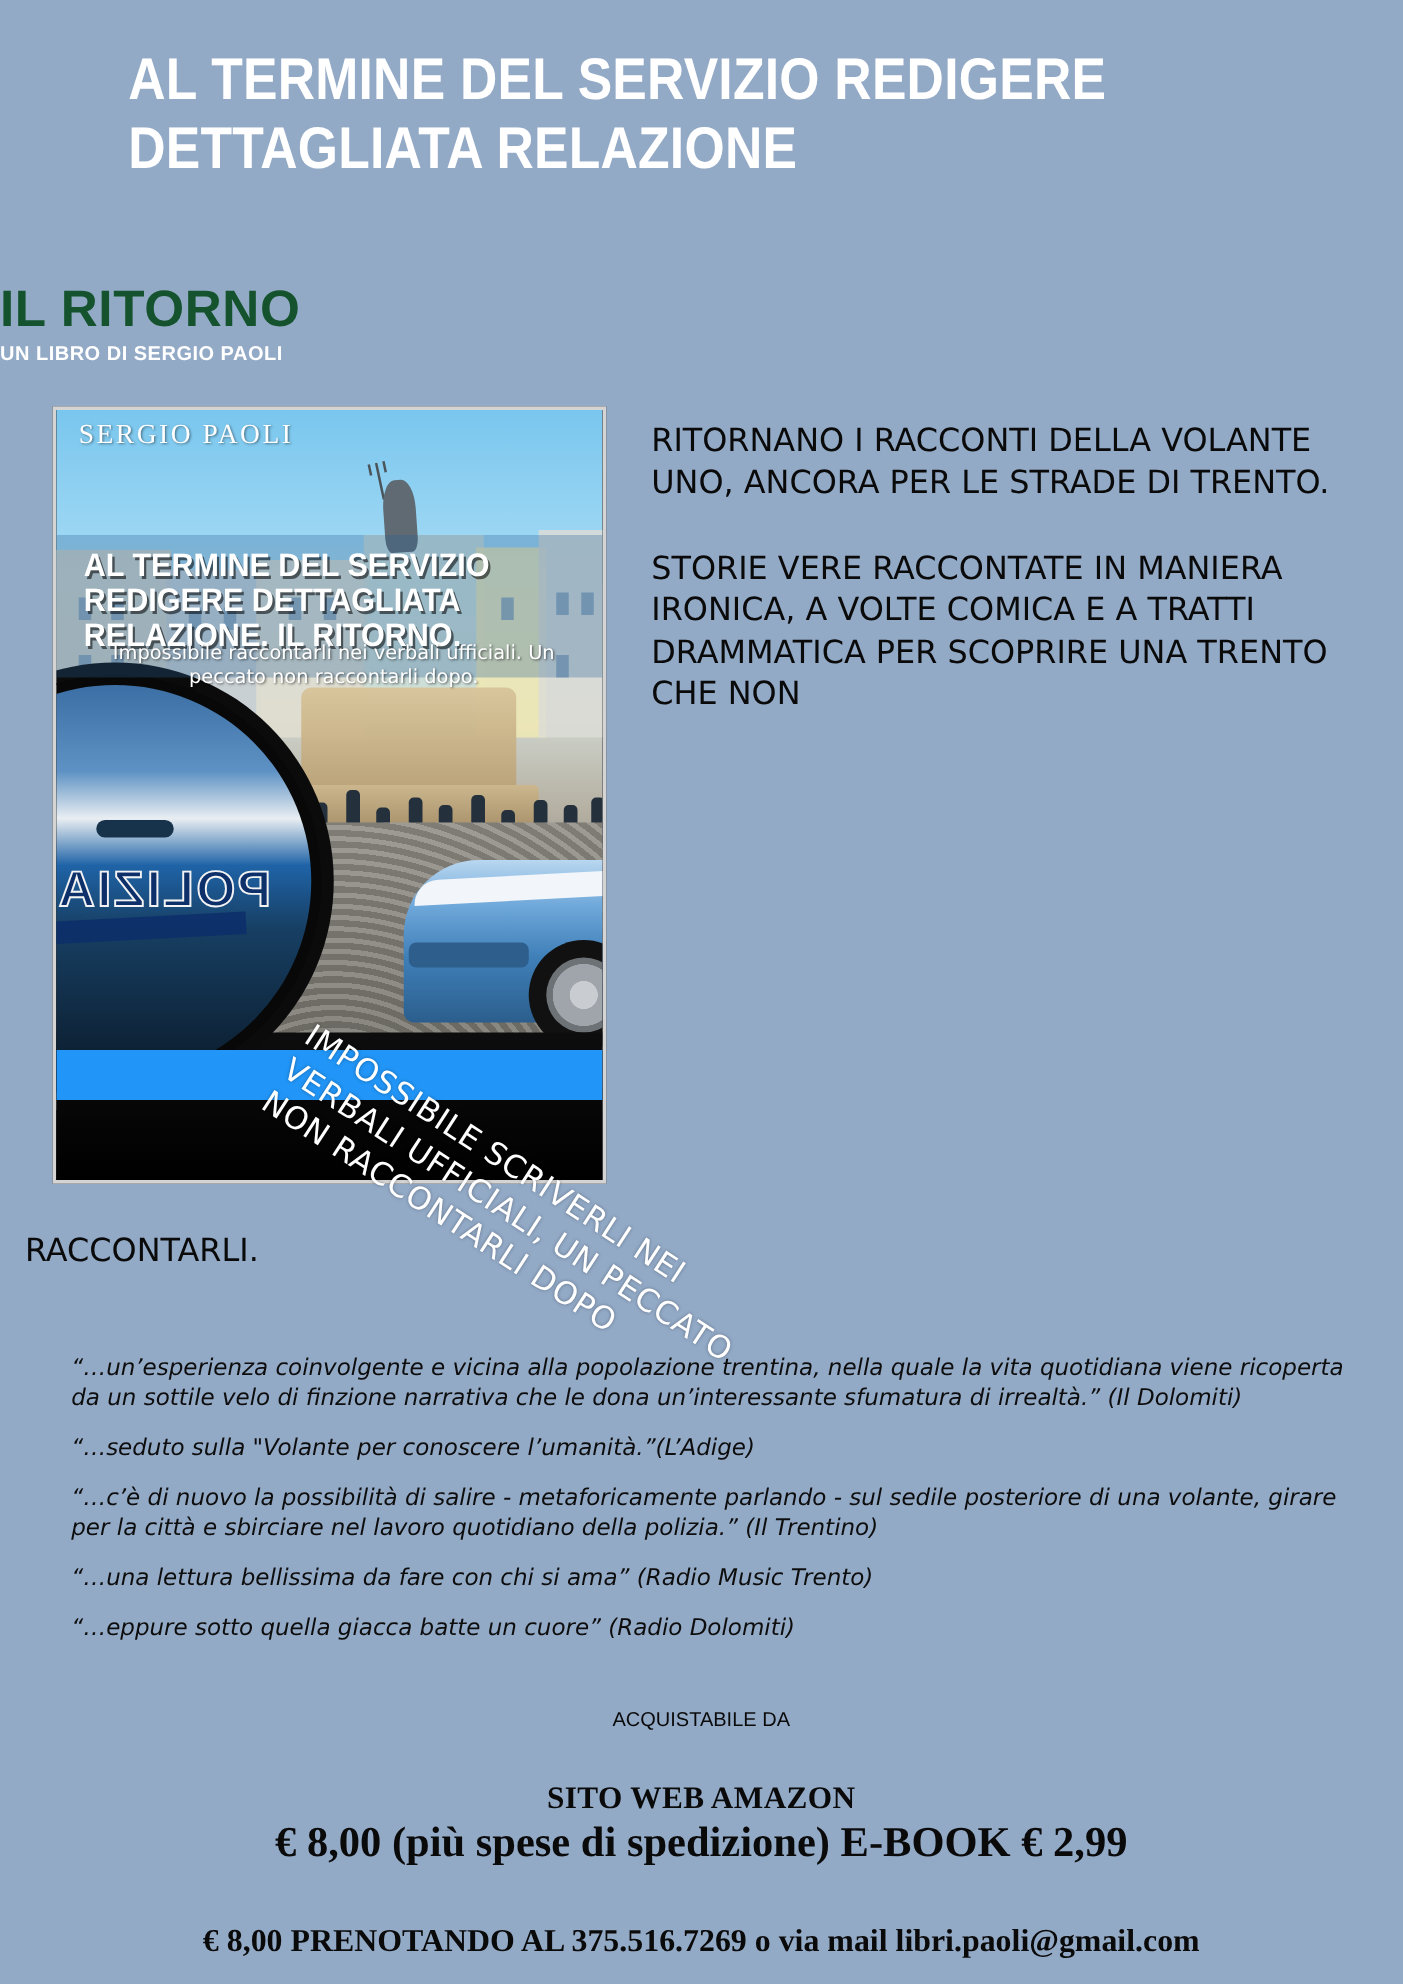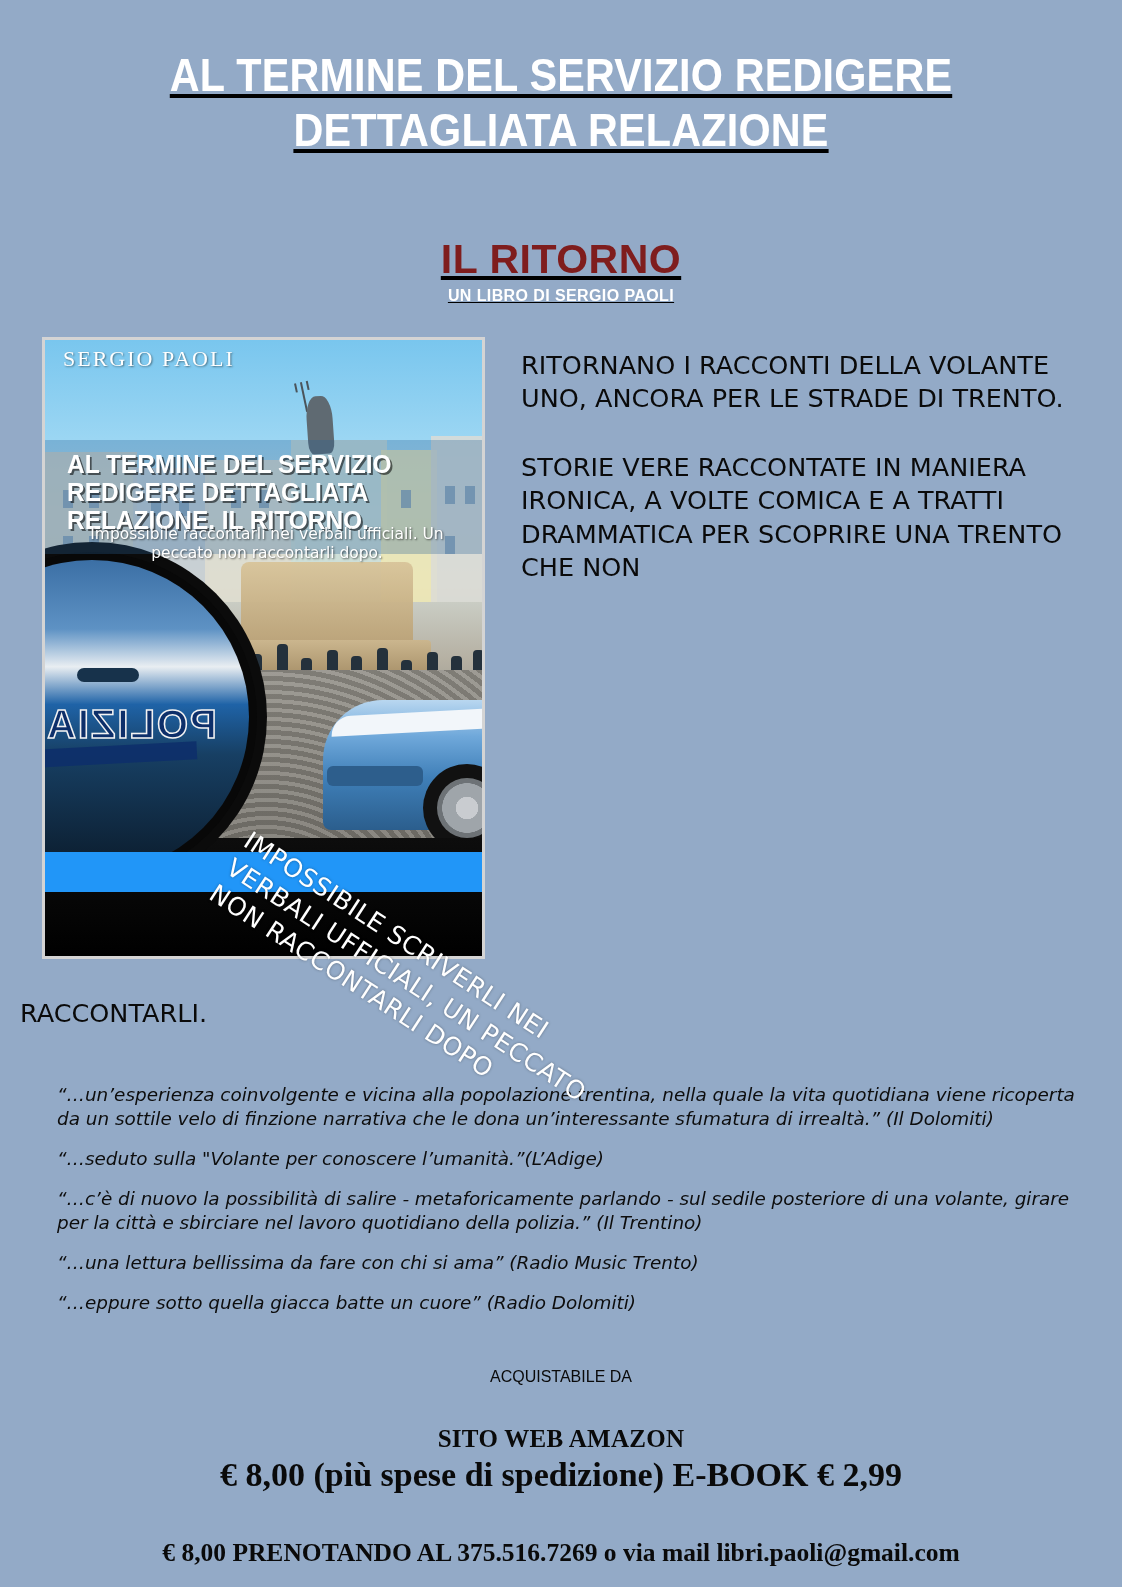--- a/index.html
+++ b/index.html
@@ -11,39 +11,37 @@
   }
 
   body {
     background: #93aac7;
     font-family: "Liberation Sans", sans-serif;
     position: relative;
   }
 
   
   .poster-header {
-    padding-top: 48px;
-    text-align: center;
-    text-decoration: underline;
+    padding-top: 36px;
   }
 
   .main-title {
     color: #ffffff;
     font-family: "Liberation Sans Narrow", "Liberation Sans", sans-serif;
     font-weight: bold;
     font-size: 47px;
     line-height: 1.17;
     letter-spacing: 0.2px;
     transform: scaleX(0.88);
     transform-origin: center top;
     padding: 0 40px;
   }
 
   .ritorno-title {
-    color: #7f1d1d;
+    color: #14532d;
     font-family: "Liberation Sans Narrow", "Liberation Sans", sans-serif;
     font-weight: bold;
     font-size: 41px;
     margin-top: 78px;
     letter-spacing: 0.5px;
   }
 
   .ritorno-sub {
     color: #ffffff;
     font-family: "Liberation Sans Narrow", "Liberation Sans", sans-serif;

